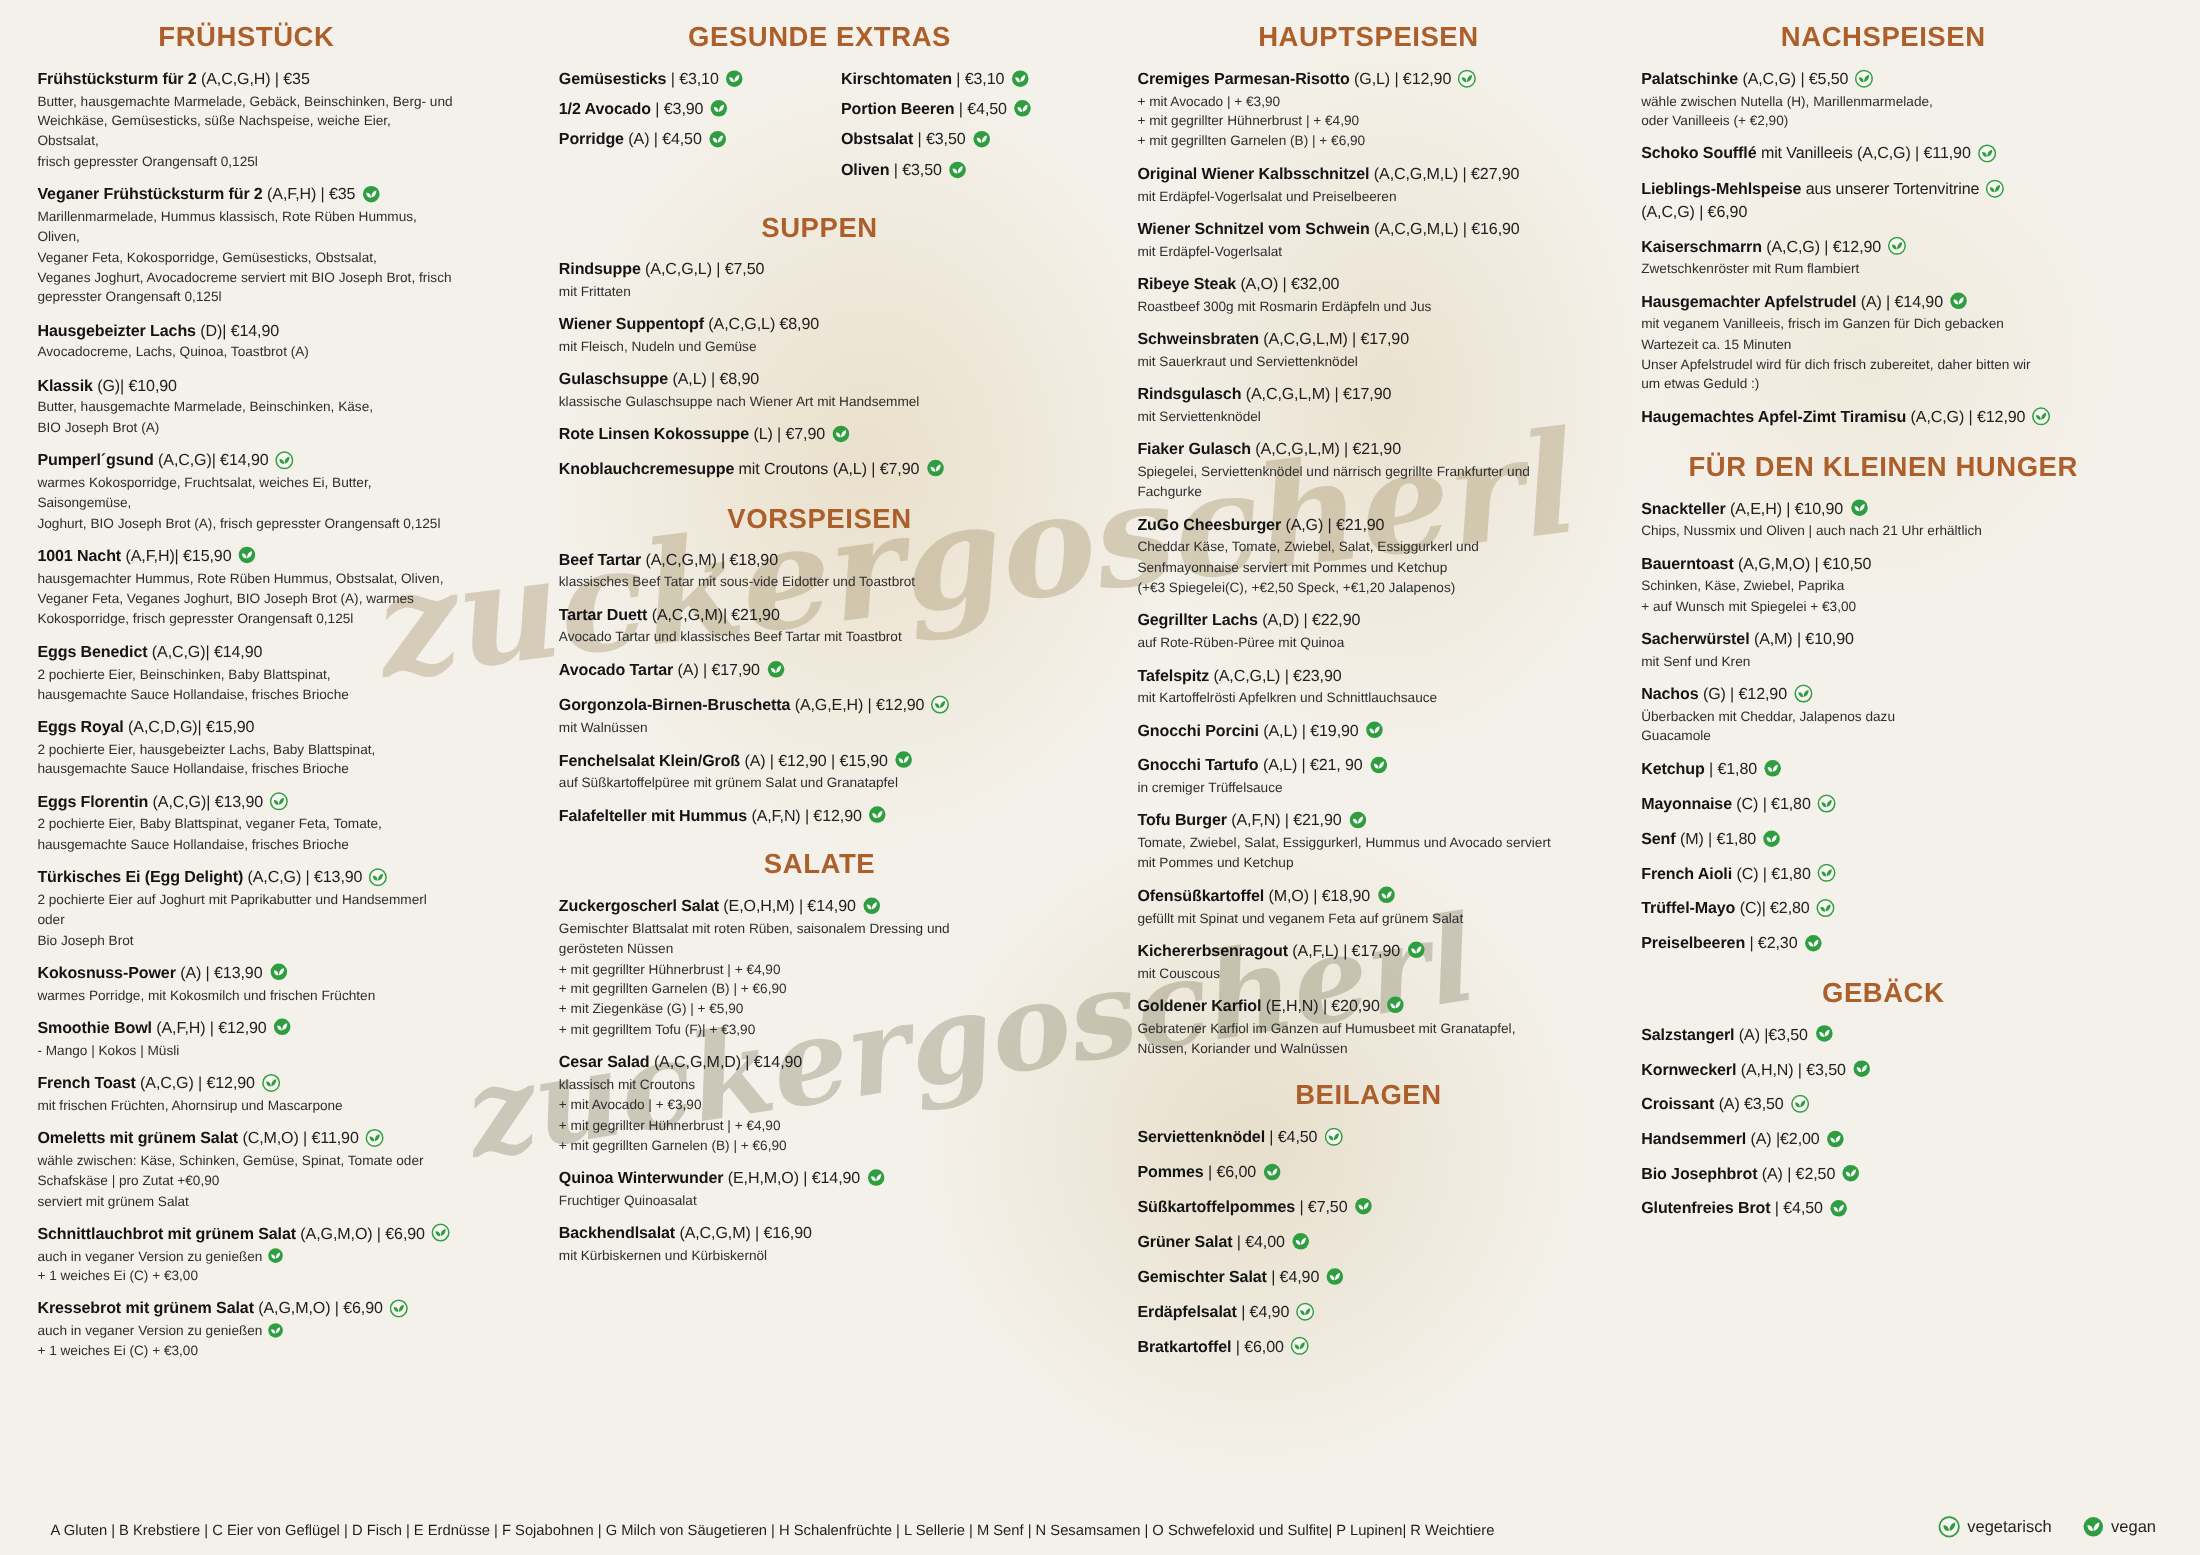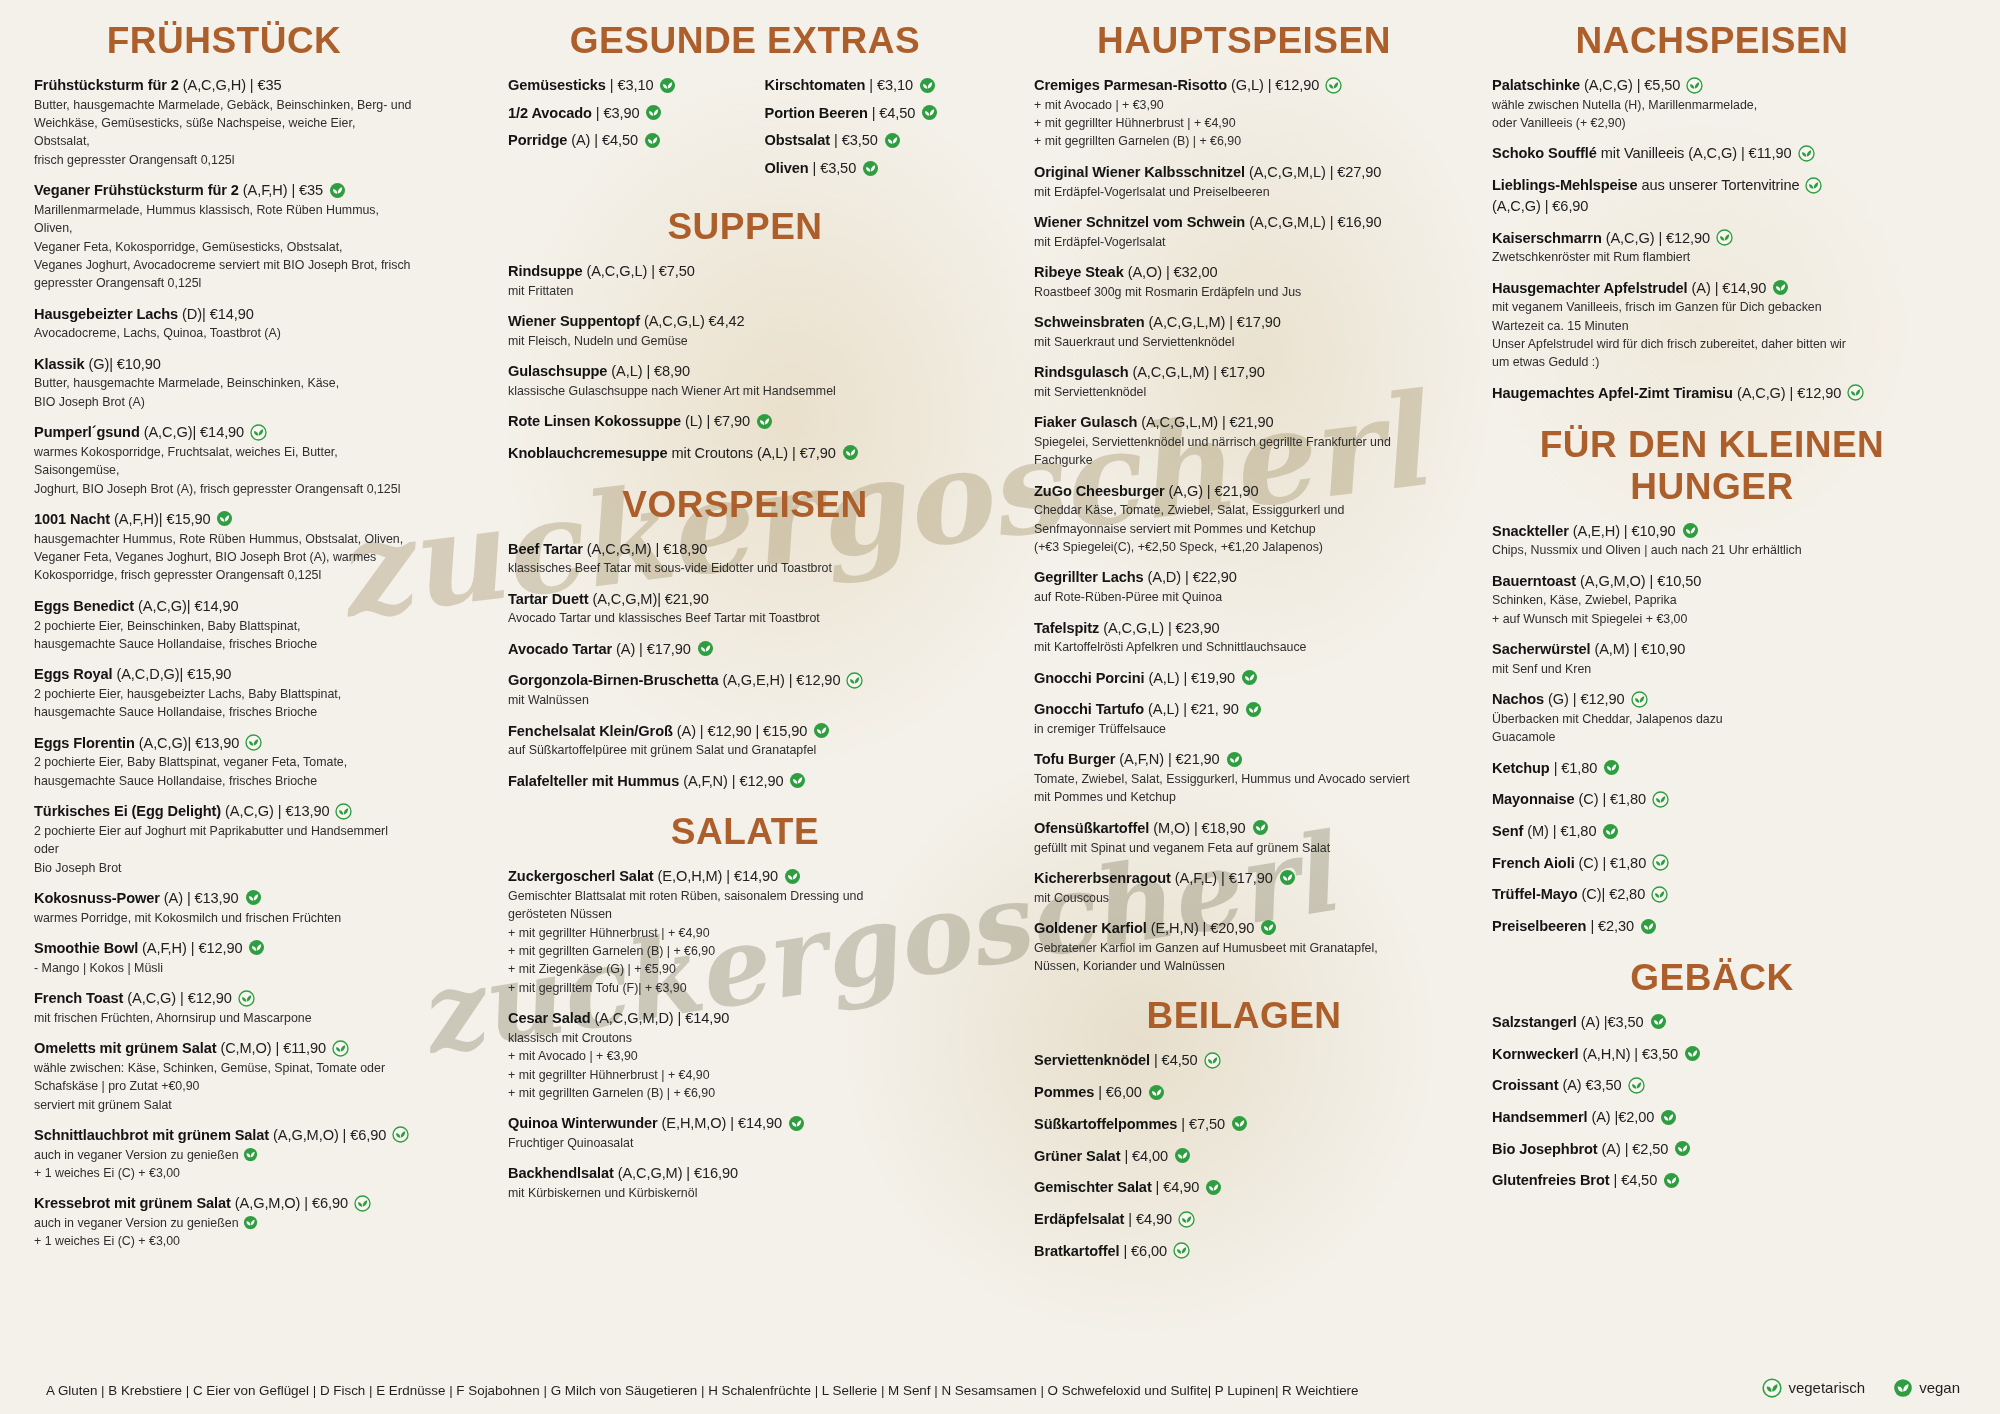--- a/index.html
+++ b/index.html
@@ -21,21 +21,21 @@
   .s1{left:340px;top:430px;font-size:128px;color:rgba(164,146,106,.38);transform:rotate(-7deg);}
   .s2{left:420px;top:880px;font-size:108px;color:rgba(124,119,92,.34);transform:rotate(-9deg);}
   
   .menu{position:relative;z-index:1;display:flex;padding-top:14px;}
   .col{box-sizing:border-box;}
   .col0{width:420px;padding:0 6px 0 34px;}
   .col1{width:588px;padding:0 26px 0 88px;}
   .col2{width:452px;padding:0 6px 0 26px;}
   .col3{width:540px;padding:0 68px 0 32px;}
   .sec-title{
-    font-size:37px;font-weight:bold;color:#ad5f2b;
+    font-size:25px;font-weight:bold;color:#ad5f2b;
     text-align:center;letter-spacing:.5px;
     margin:20px 0 13px 0;
   }
   .sec:first-child .sec-title{margin-top:6px;}
   .item{margin-bottom:11px;}
   .title{font-size:14.6px;line-height:1.42;color:#141414;letter-spacing:-.1px;}
   .name{font-weight:bold;}
   .after,.meta{font-weight:normal;color:#202020;}
   .desc{font-size:12.4px;line-height:1.48;color:#2e2e2e;}
   .subcols{display:flex;gap:39px;}
@@ -261,21 +261,21 @@
           </div>
         </div>
       </section>
       <section class="sec">
         <h2 class="sec-title">SUPPEN</h2>
         <div class="item">
           <div class="title"><span class="name">Rindsuppe</span> <span class="meta">(A,C,G,L) | €7,50</span></div>
           <div class="desc">mit Frittaten</div>
         </div>
         <div class="item">
-          <div class="title"><span class="name">Wiener Suppentopf</span> <span class="meta">(A,C,G,L) €4,42</span></div>
+          <div class="title"><span class="name">Wiener Suppentopf</span> <span class="meta">(A,C,G,L) €8,90</span></div>
           <div class="desc">mit Fleisch, Nudeln und Gemüse</div>
         </div>
         <div class="item">
           <div class="title"><span class="name">Gulaschsuppe</span> <span class="meta">(A,L) | €8,90</span></div>
           <div class="desc">klassische Gulaschsuppe nach Wiener Art mit Handsemmel</div>
         </div>
         <div class="item">
           <div class="title"><span class="name">Rote Linsen Kokossuppe</span> <span class="meta">(L) | €7,90</span><svg viewBox="0 0 24 24" class="badge">
               <circle cx="12" cy="12" r="10.6" fill="#2f9e41"></circle>
               <path d="M11.4 16.6 C7.2 16.4 5.5 13.2 5.7 10.2 C9.6 10.1 11.4 12.6 11.5 15.6 Z" fill="#ffffff"></path>

